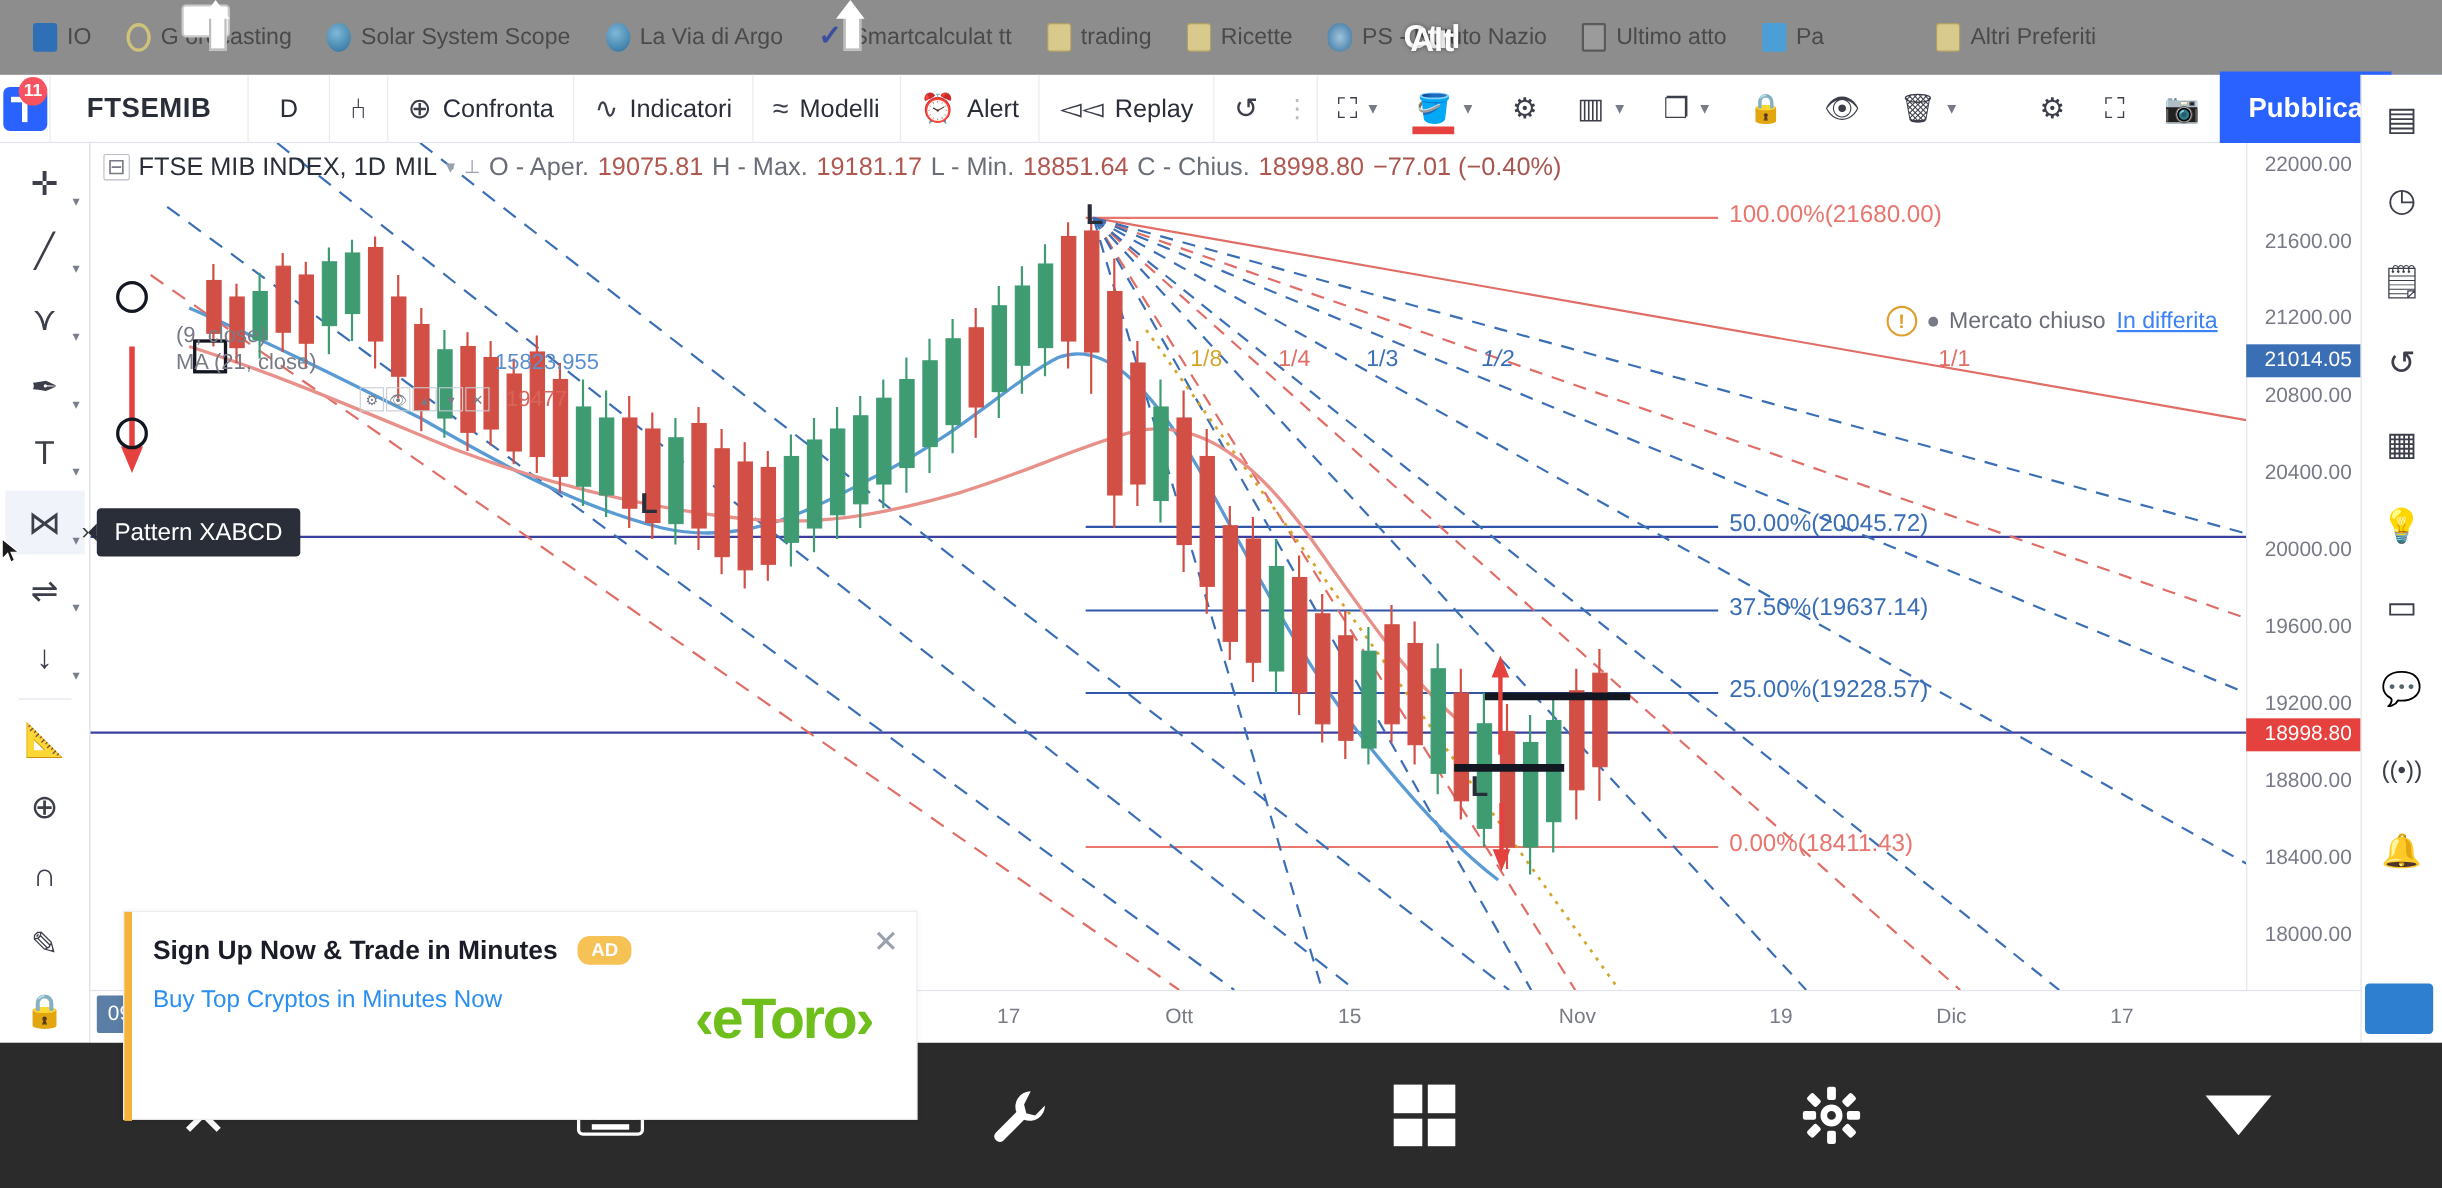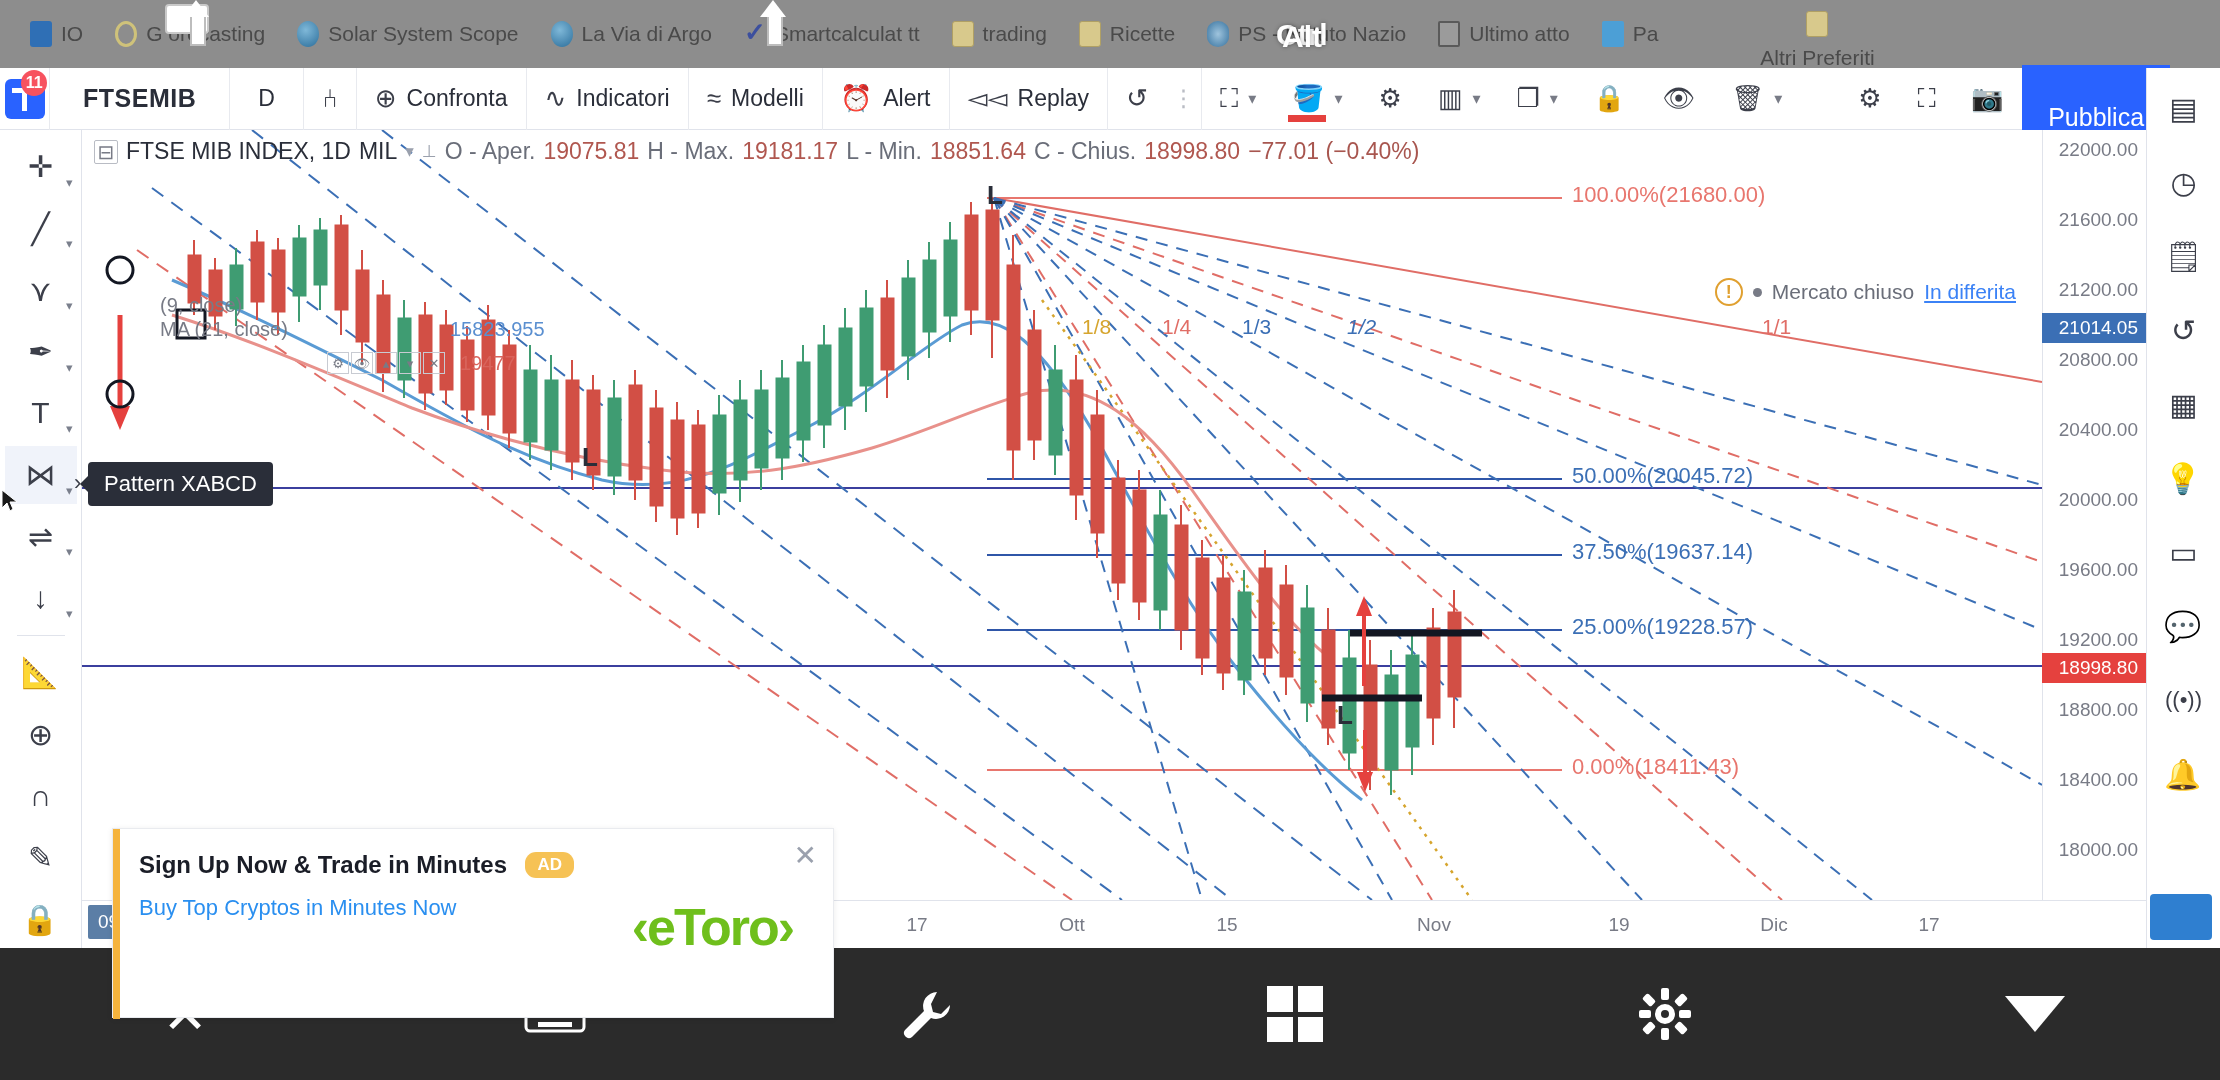--- a/index.html
+++ b/index.html
@@ -48,22 +48,22 @@
   .tvcell.nb{ border-right:none; }
   .tvcell .gl{ font-size:26px; color:#3c3f4a; display:inline-block;}
   #logocell{ width:62px; padding:0; justify-content:center; position:relative; border-right:1px solid #e8eaef;}
   .tvlogo{ width:40px;height:40px;background:#2962ff;border-radius:6px; position:relative; }
   .tvlogo:before{ content:""; position:absolute; left:7px; top:9px; width:26px;height:5px;background:#fff;}
   .tvlogo:after{ content:""; position:absolute; left:17px; top:9px; width:5px;height:23px;background:#fff;}
   .badge{ position:absolute; right:2px; top:2px; background:#f7525f; color:#fff; border-radius:50%;
           width:26px;height:26px; font-size:16px; display:flex;align-items:center;justify-content:center;
           font-weight:bold;}
   #sym{ font-weight:bold; font-size:25px; letter-spacing:.5px; }
-  .pubbtn{ background:#2962ff; color:#fff; font-size:25px; font-weight:normal;
-           padding:0 26px; height:67px; display:flex;align-items:flex-end; }
+  .pubbtn{ background:#2962ff; color:#fff; font-size:25px; font-weight:bold;
+           padding:0 26px; height:67px; display:flex;align-items:center; }
   .playbtn{ width:62px;height:62px;background:#2962ff;display:flex;align-items:center;justify-content:center;
             color:#fff;font-size:28px;}
 
   
   #lefttool{
     position:absolute; left:0; top:130px; width:82px; height:818px;
     background:#fff; border-right:1px solid #e0e3eb;
     display:flex; flex-direction:column; align-items:center; padding-top:8px; gap:4px;
   }
   .ltool{ width:72px;height:62px; display:flex;align-items:center;justify-content:center;
@@ -199,21 +199,21 @@
       <span>PS - Istituto Nazio</span>
     </div>
   <div class="bm">
       <span class="ic ic-doc"></span>
       <span>Ultimo atto</span>
     </div>
   <div class="bm">
       <span class="ic ic-win"></span>
       <span>Pa</span>
     </div>
-  <div class="bm" style="margin-left:70px;flex-direction:column;">
+  <div class="bm" style="margin-left:70px;">
       <span class="ic ic-folder"></span>
       <span>Altri Preferiti</span>
     </div>
 </div>
 <div class="kbd-icon" style="left:165px; top:4px;"></div>
 <div class="cursor-up" style="left:183px; top:0px;"></div>
 <div class="cursor-up" style="left:760px; top:0px;"></div>
 <div class="keyhint" style="left:1276px; top:18px;">Ctrl</div>
 
 <div class="keyhint" style="left:1282px; top:20px; left:1282px;" id="althint">Alt</div>

